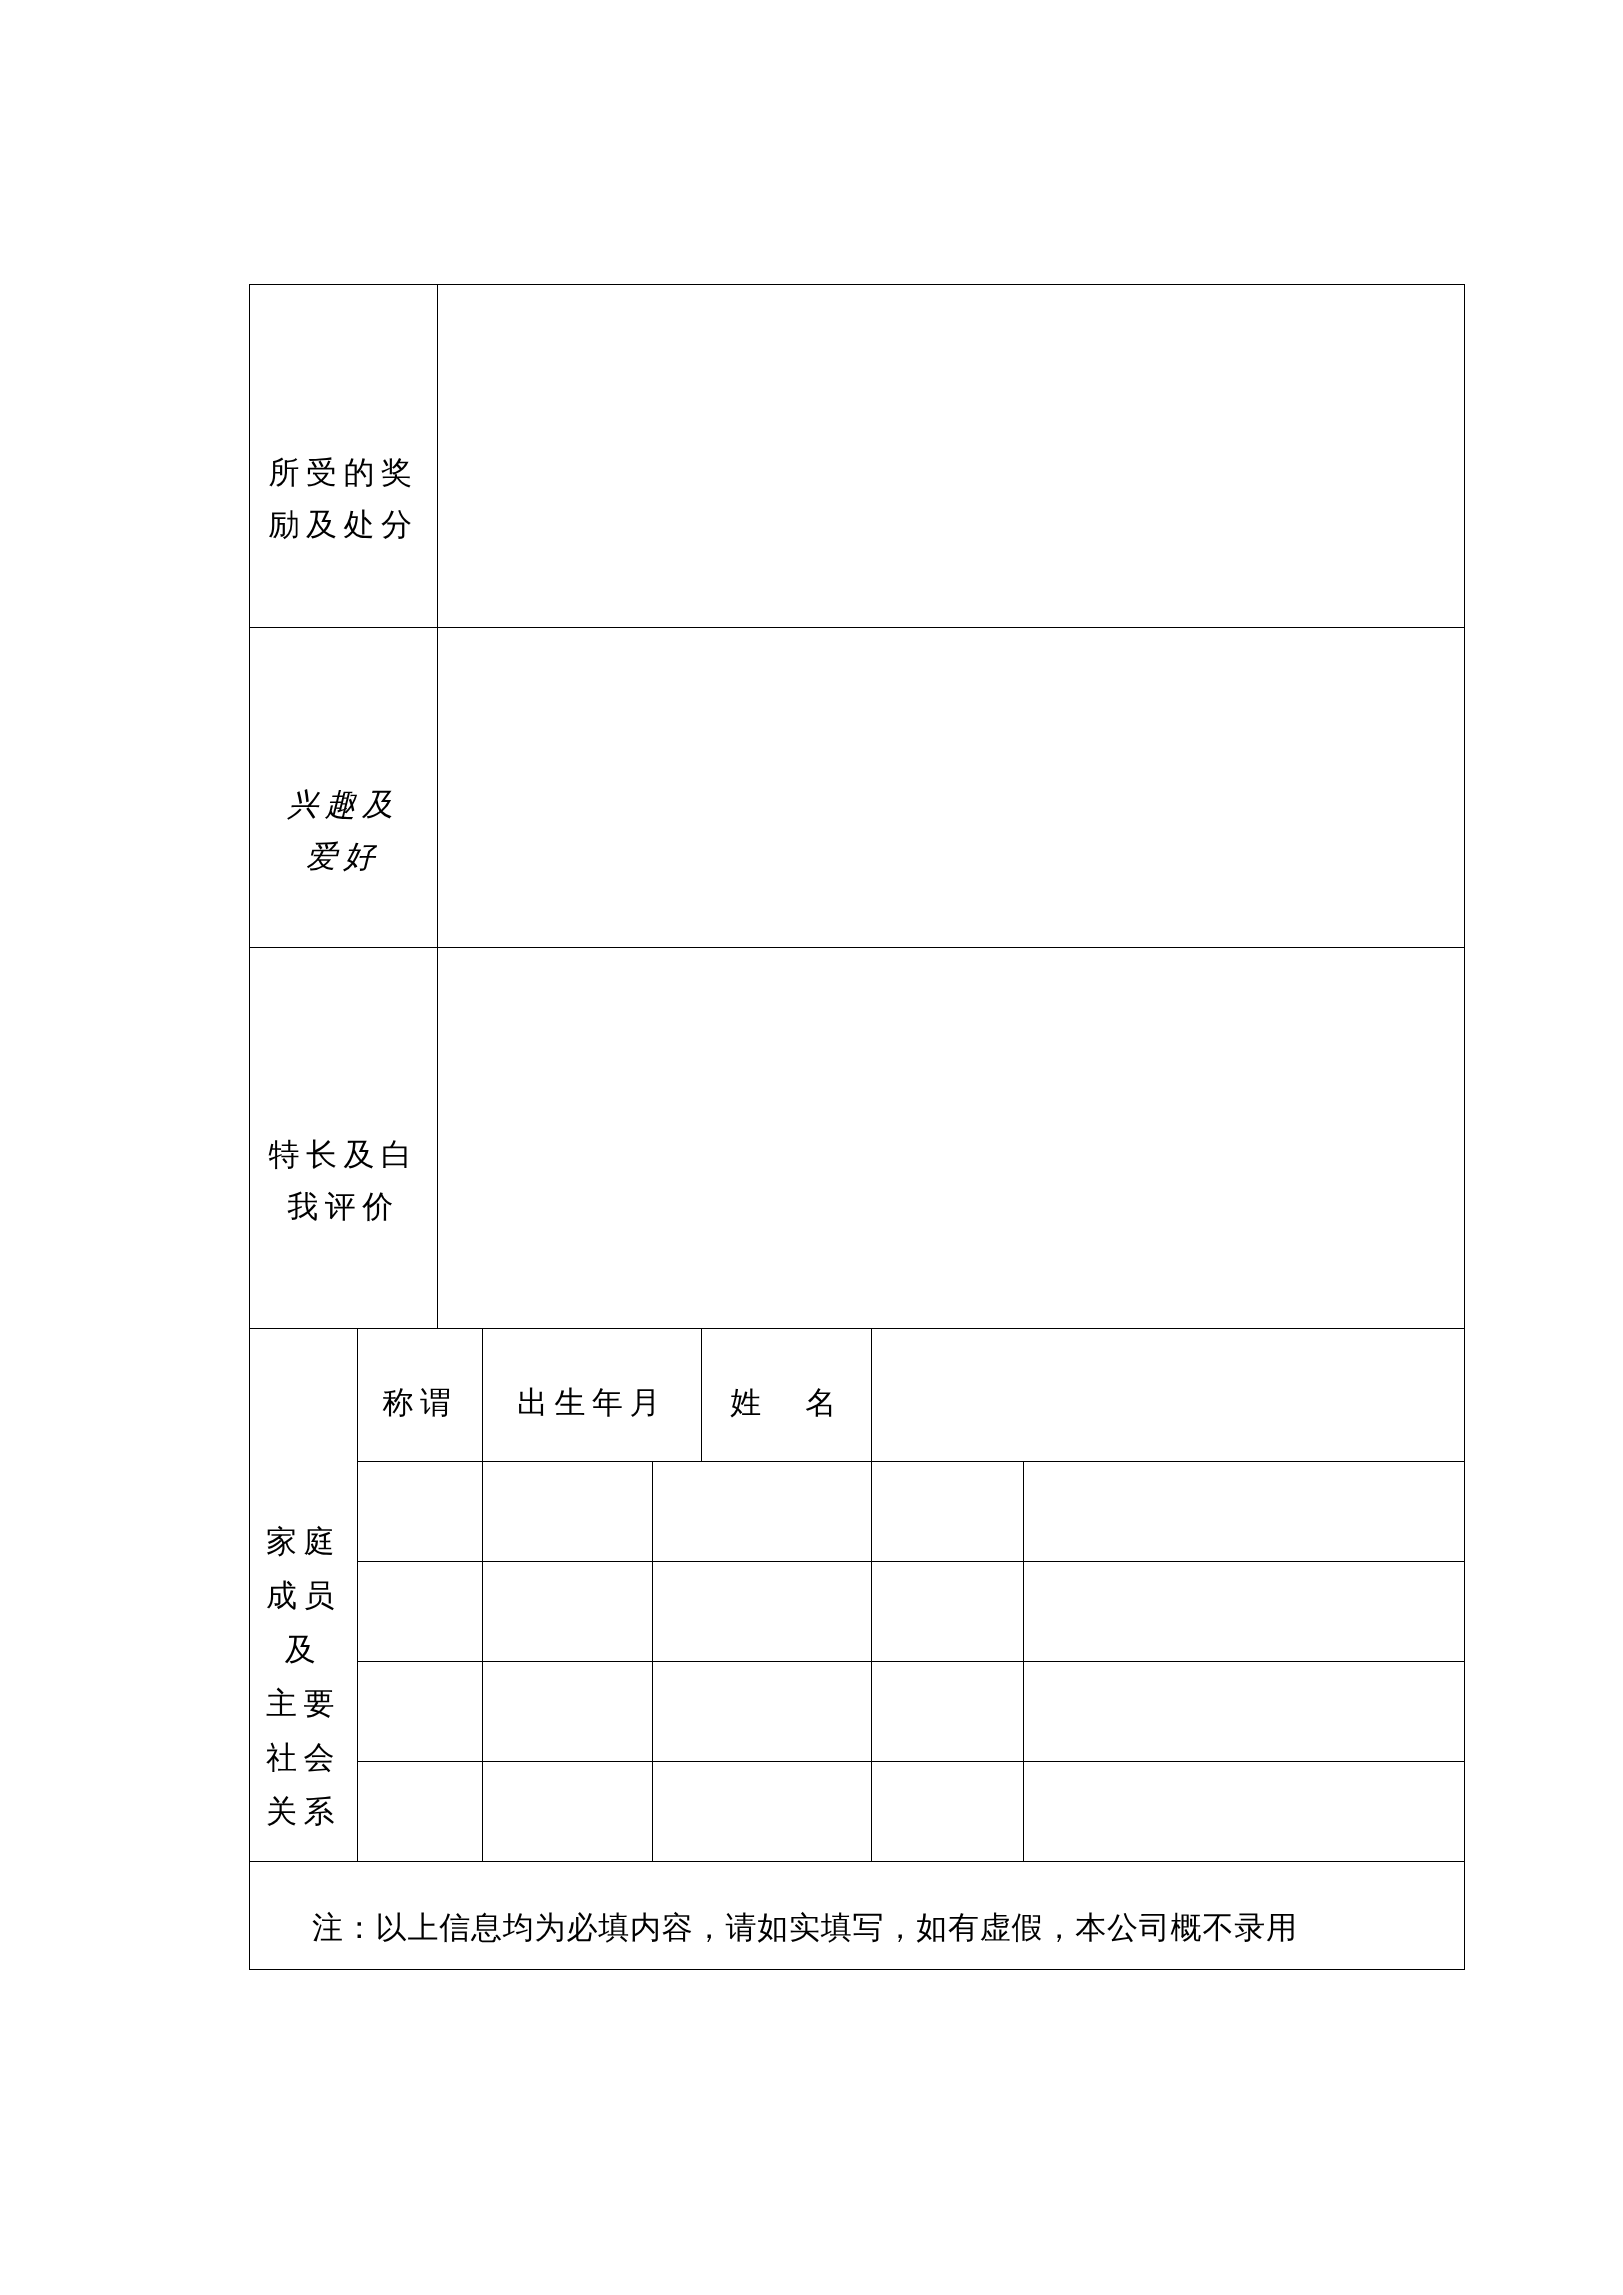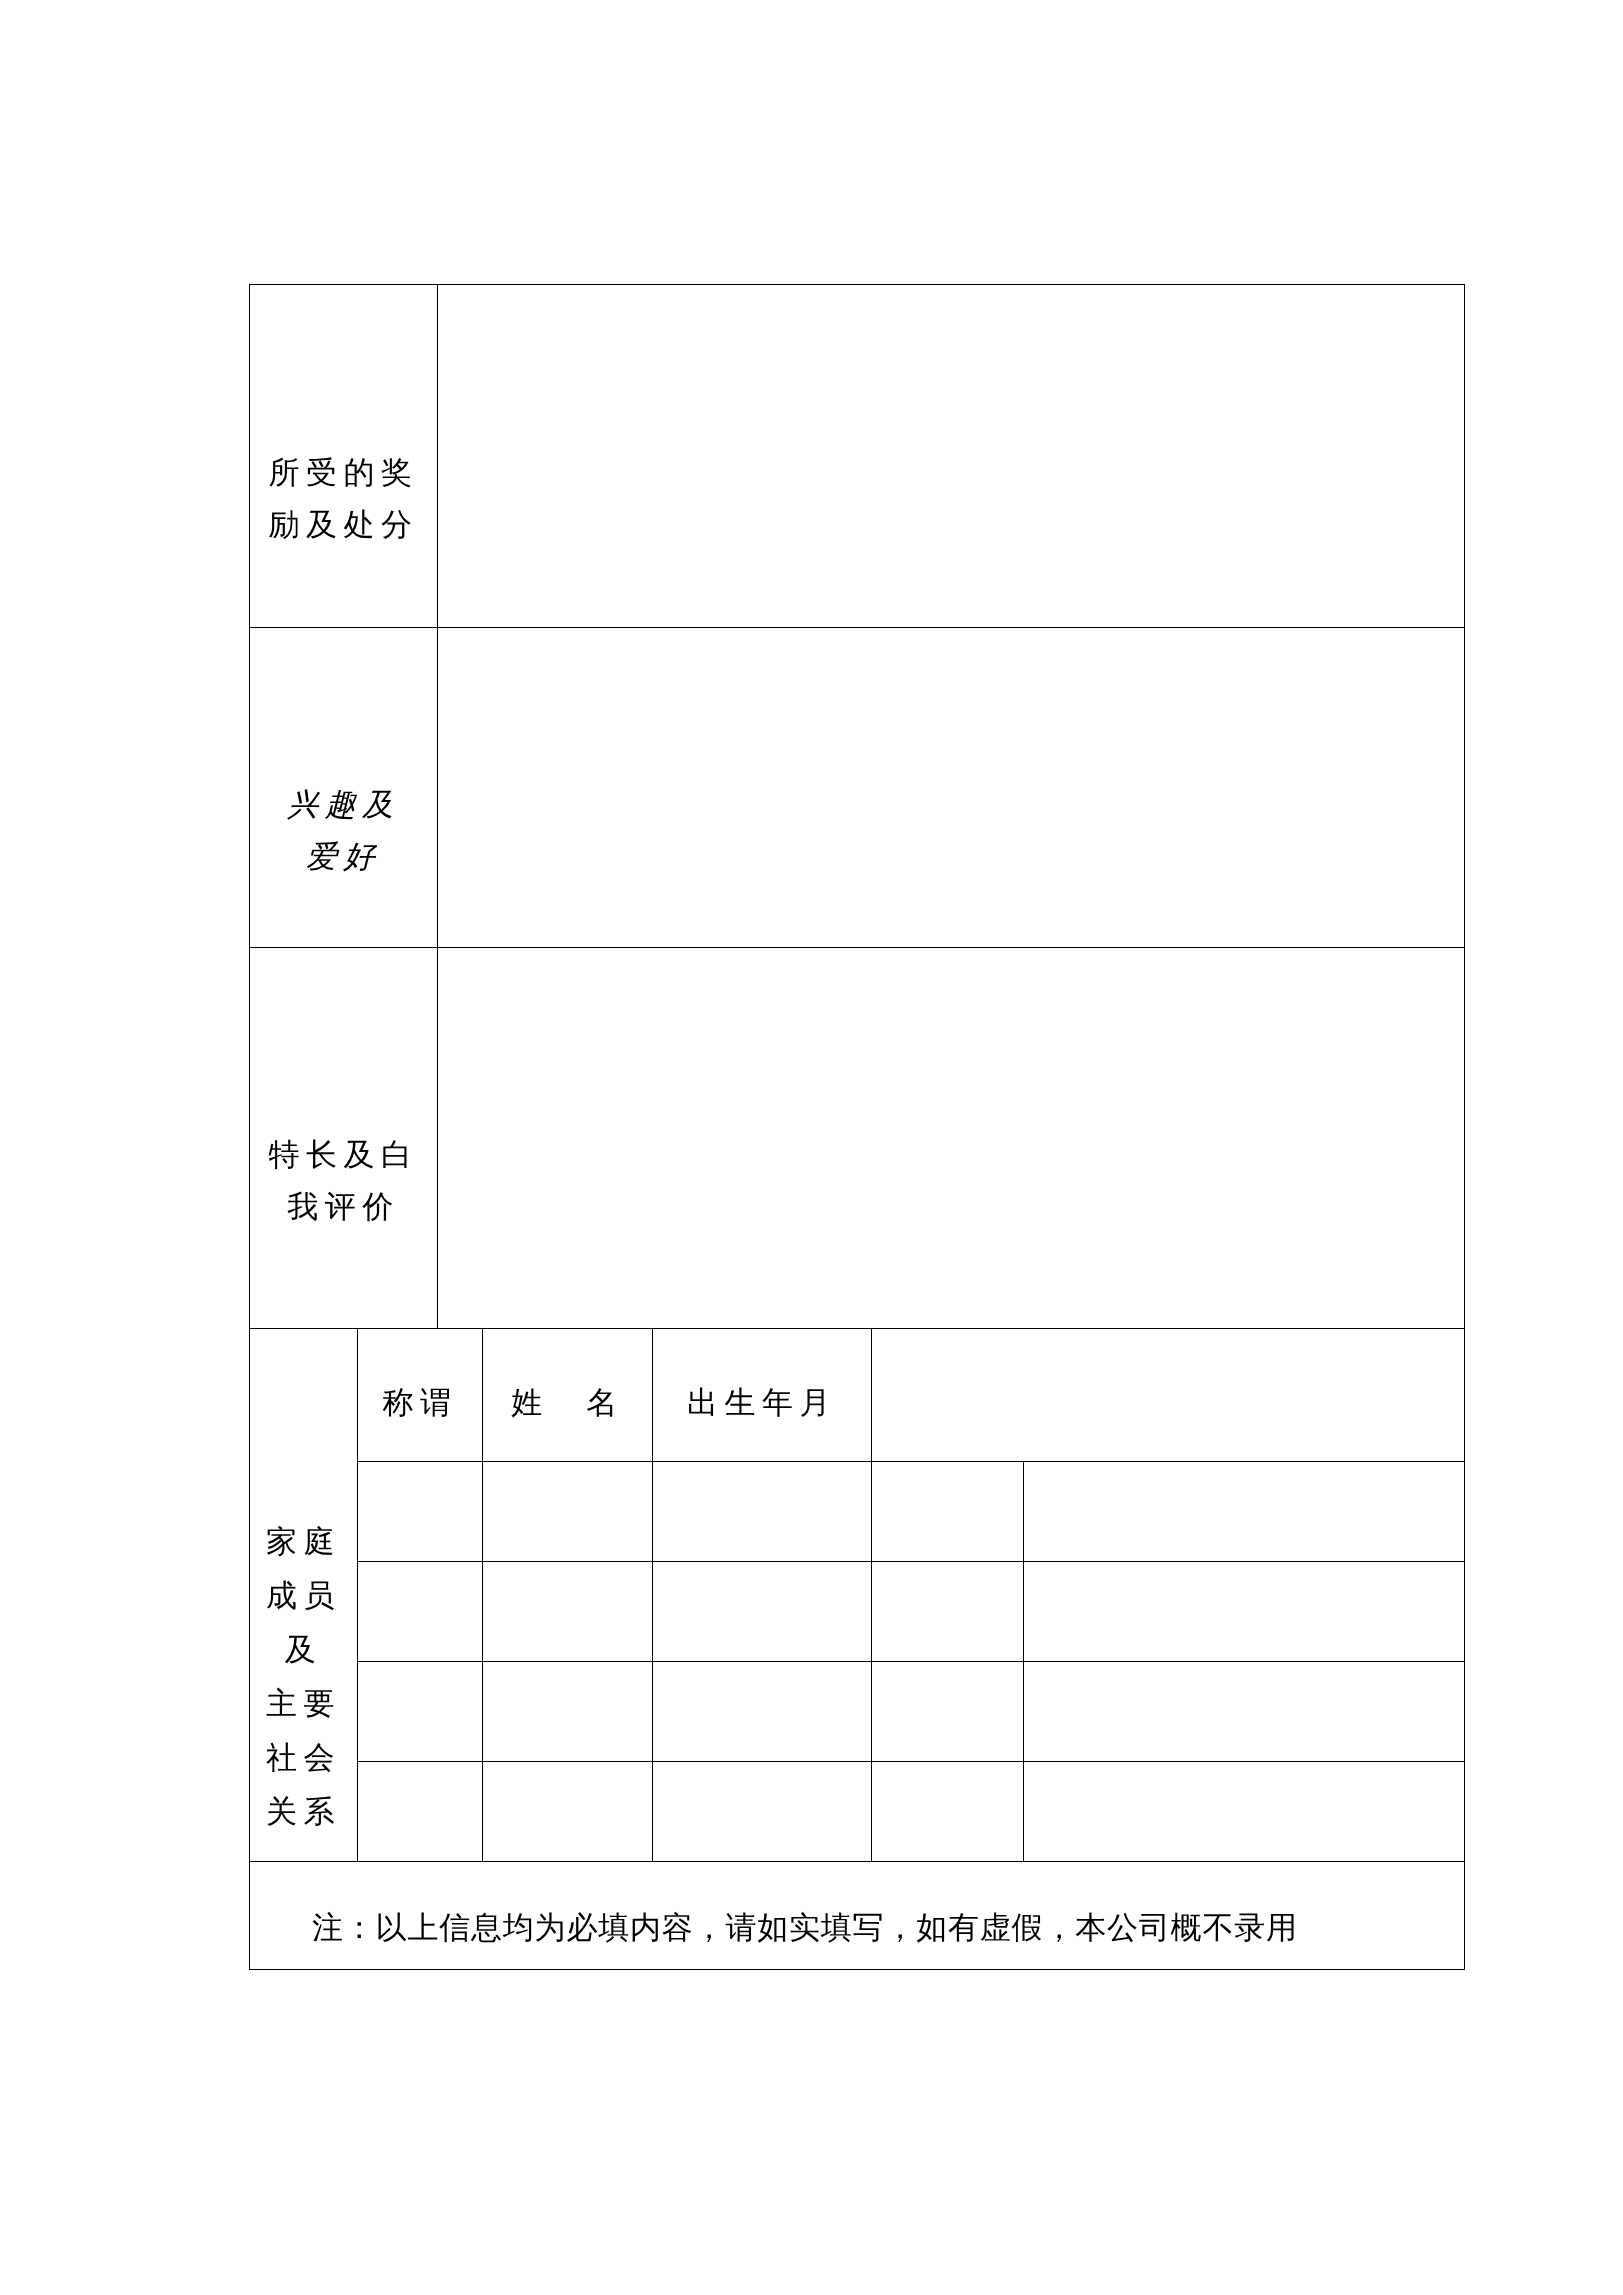--- a/index.html
+++ b/index.html
@@ -170,26 +170,26 @@
           <div>社会</div>
           <div>关系</div>
         </div>
       </div>
 
       <div class="family-right">
         <div class="family-header-row">
           <div class="hcell col-title">
             <div class="h-inner">称谓</div>
           </div>
+          <div class="hcell col-birthdate">
+            <div class="h-inner">出生年月</div>
+          </div>
           <div class="hcell col-name">
             <div class="h-inner">姓　名</div>
           </div>
-          <div class="hcell col-birthdate">
-            <div class="h-inner">出生年月</div>
-          </div>
         </div>
 
         <div class="family-data-row">
           <div class="dcell col-title"></div>
           <div class="dcell col-name"></div>
           <div class="dcell col-birthdate"></div>
           <div class="dcell col-political"></div>
           <div class="dcell col-workunit"></div>
         </div>
         <div class="family-data-row">

